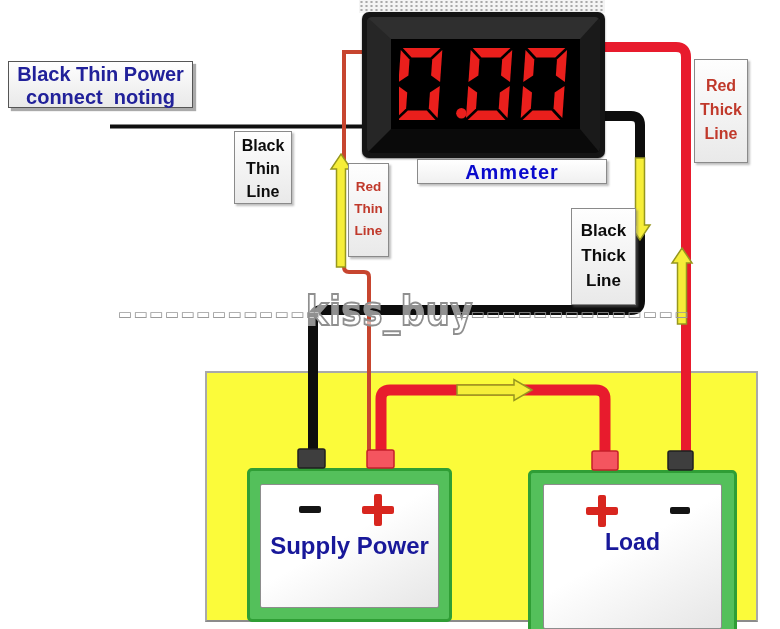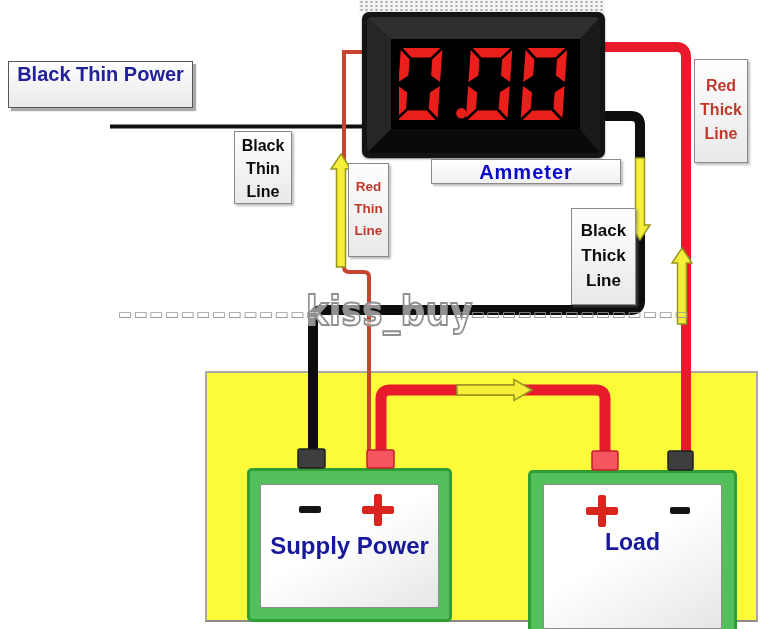--- a/index.html
+++ b/index.html
@@ -16,21 +16,21 @@
             box-shadow:3px 3px 1px #aaa;color:#21219a;font-size:20px;line-height:23px;padding-top:1px;}
   .note-box span{white-space:pre;}
   .lbl-black-thin{left:234px;top:131px;width:58px;height:73px;color:#0c0c0c;
                   font-size:16px;line-height:23px;padding-top:2px;}
   .lbl-red-thin{left:348px;top:163px;width:41px;height:94px;color:#c0392b;
                 font-size:13.5px;line-height:22px;padding-top:12px;}
   .lbl-black-thick{left:571px;top:208px;width:65px;height:97px;color:#0c0c0c;
                    font-size:17px;line-height:25px;padding-top:9px;}
   .lbl-red-thick{left:694px;top:59px;width:54px;height:104px;color:#c0392b;
                  font-size:16px;line-height:24px;padding-top:14px;}
-  .lbl-ammeter{left:431px;top:159px;width:190px;height:25px;color:#0a0acc;
+  .lbl-ammeter{left:417px;top:159px;width:190px;height:25px;color:#0a0acc;
                font-size:20px;line-height:24px;letter-spacing:1px;background:linear-gradient(180deg,#ffffff,#f0f0f0);}
 
   
   .meter{left:359px;top:0;width:246px;height:158px;}
   .meter-speckle{position:absolute;left:0;top:0;width:246px;height:13px;background-color:#f4f4f4;
         background-image:radial-gradient(#a9a9a9 1px,transparent 1.4px);background-size:5px 4px;}
   .meter-frame{position:absolute;left:3px;top:12px;width:243px;height:146px;background:#141414;
         border-radius:7px;box-shadow:0 1px 2px rgba(0,0,0,.5);}
   .meter-bevel{position:absolute;left:5px;top:5px;width:233px;height:136px;box-sizing:border-box;
         border-style:solid;border-width:22px 20px 24px 24px;
@@ -104,20 +104,21 @@
     <rect x="592" y="451" width="26" height="19" rx="2" stroke="#c51f2b" stroke-width="1.5" fill="#f4555f"></rect>
     <rect x="668" y="451" width="25" height="19" rx="2" stroke="#1f1f1f" stroke-width="1.5" fill="#3e3e3e"></rect>
   </svg>
 
   <div class="wm-dash" style="left:118px;">▭▭▭▭▭▭▭▭▭▭▭▭▭</div>
   <div class="wm-text">kiss_buy</div>
   <div class="wm-dash" style="left:455px;">▭▭▭▭▭▭▭▭▭▭▭▭▭▭▭</div>
 
   <div class="lbl note-box">
     <span>Black Thin Power</span>
+    <span>connect  noting</span>
   </div>
 
   <div class="lbl lbl-black-thin">
     <span>Black</span>
     <span>Thin</span>
     <span>Line</span>
   </div>
 
   <div class="lbl lbl-red-thin">
     <span>Red</span>

